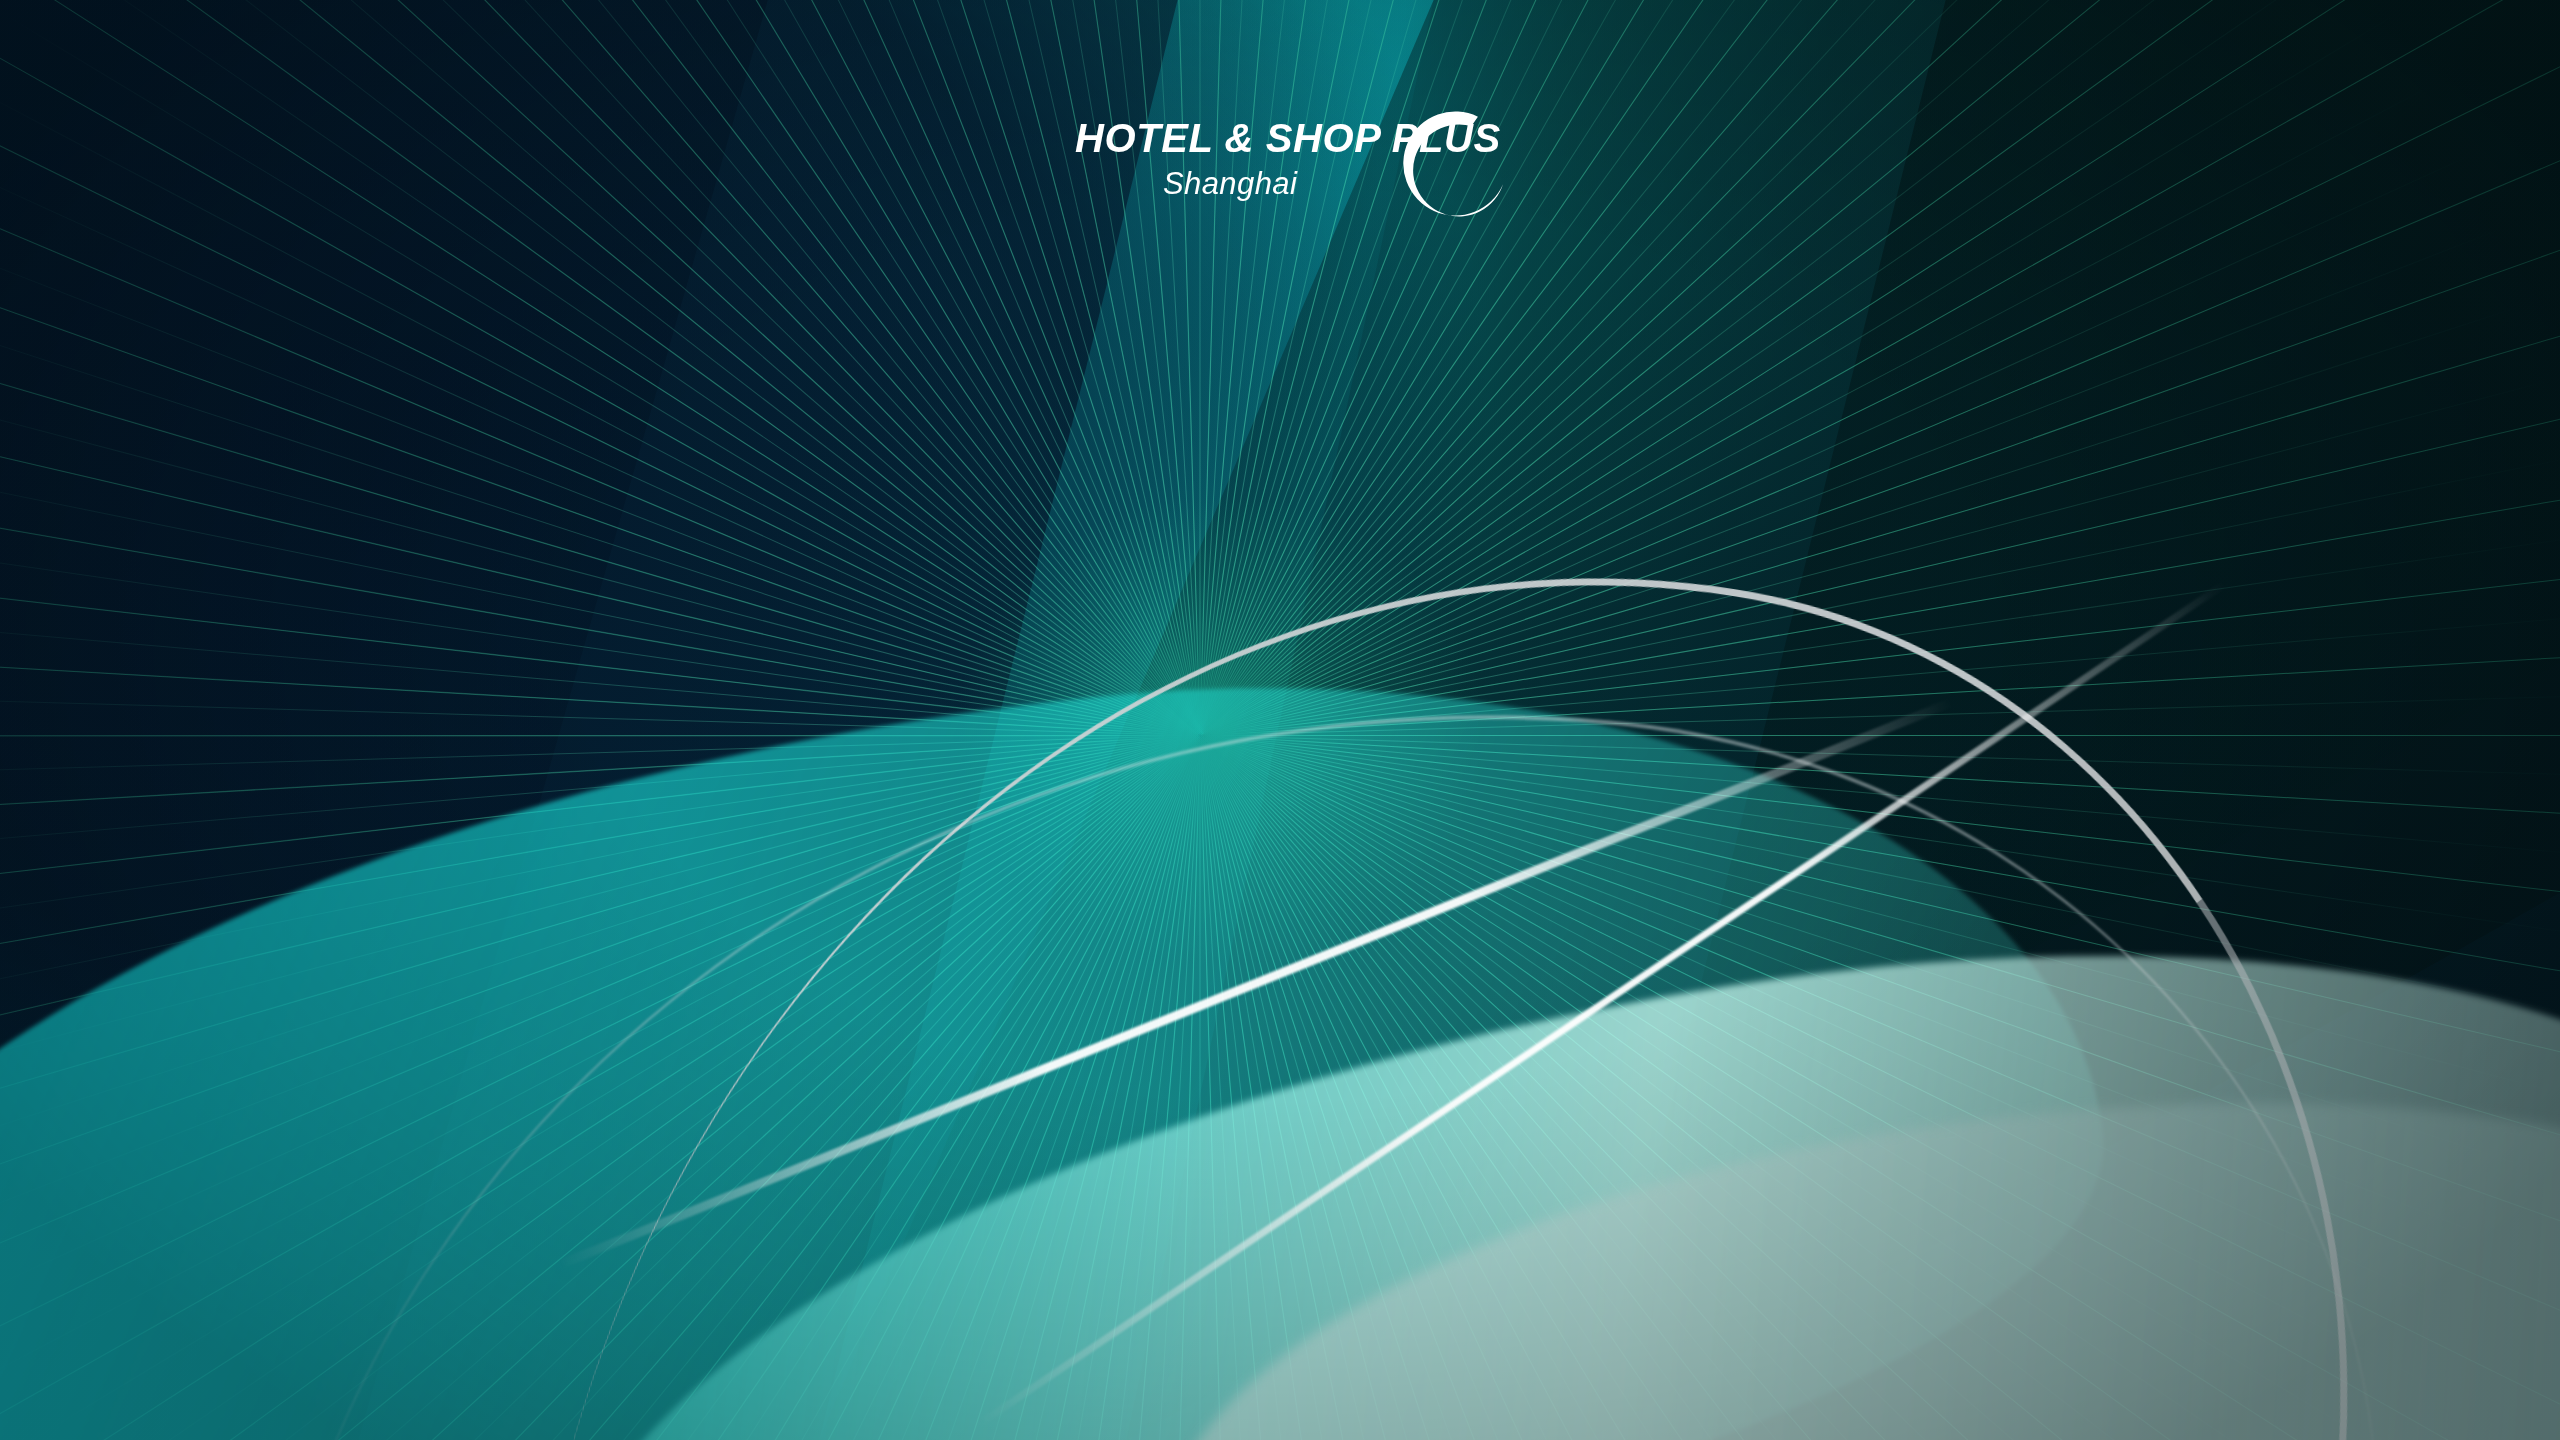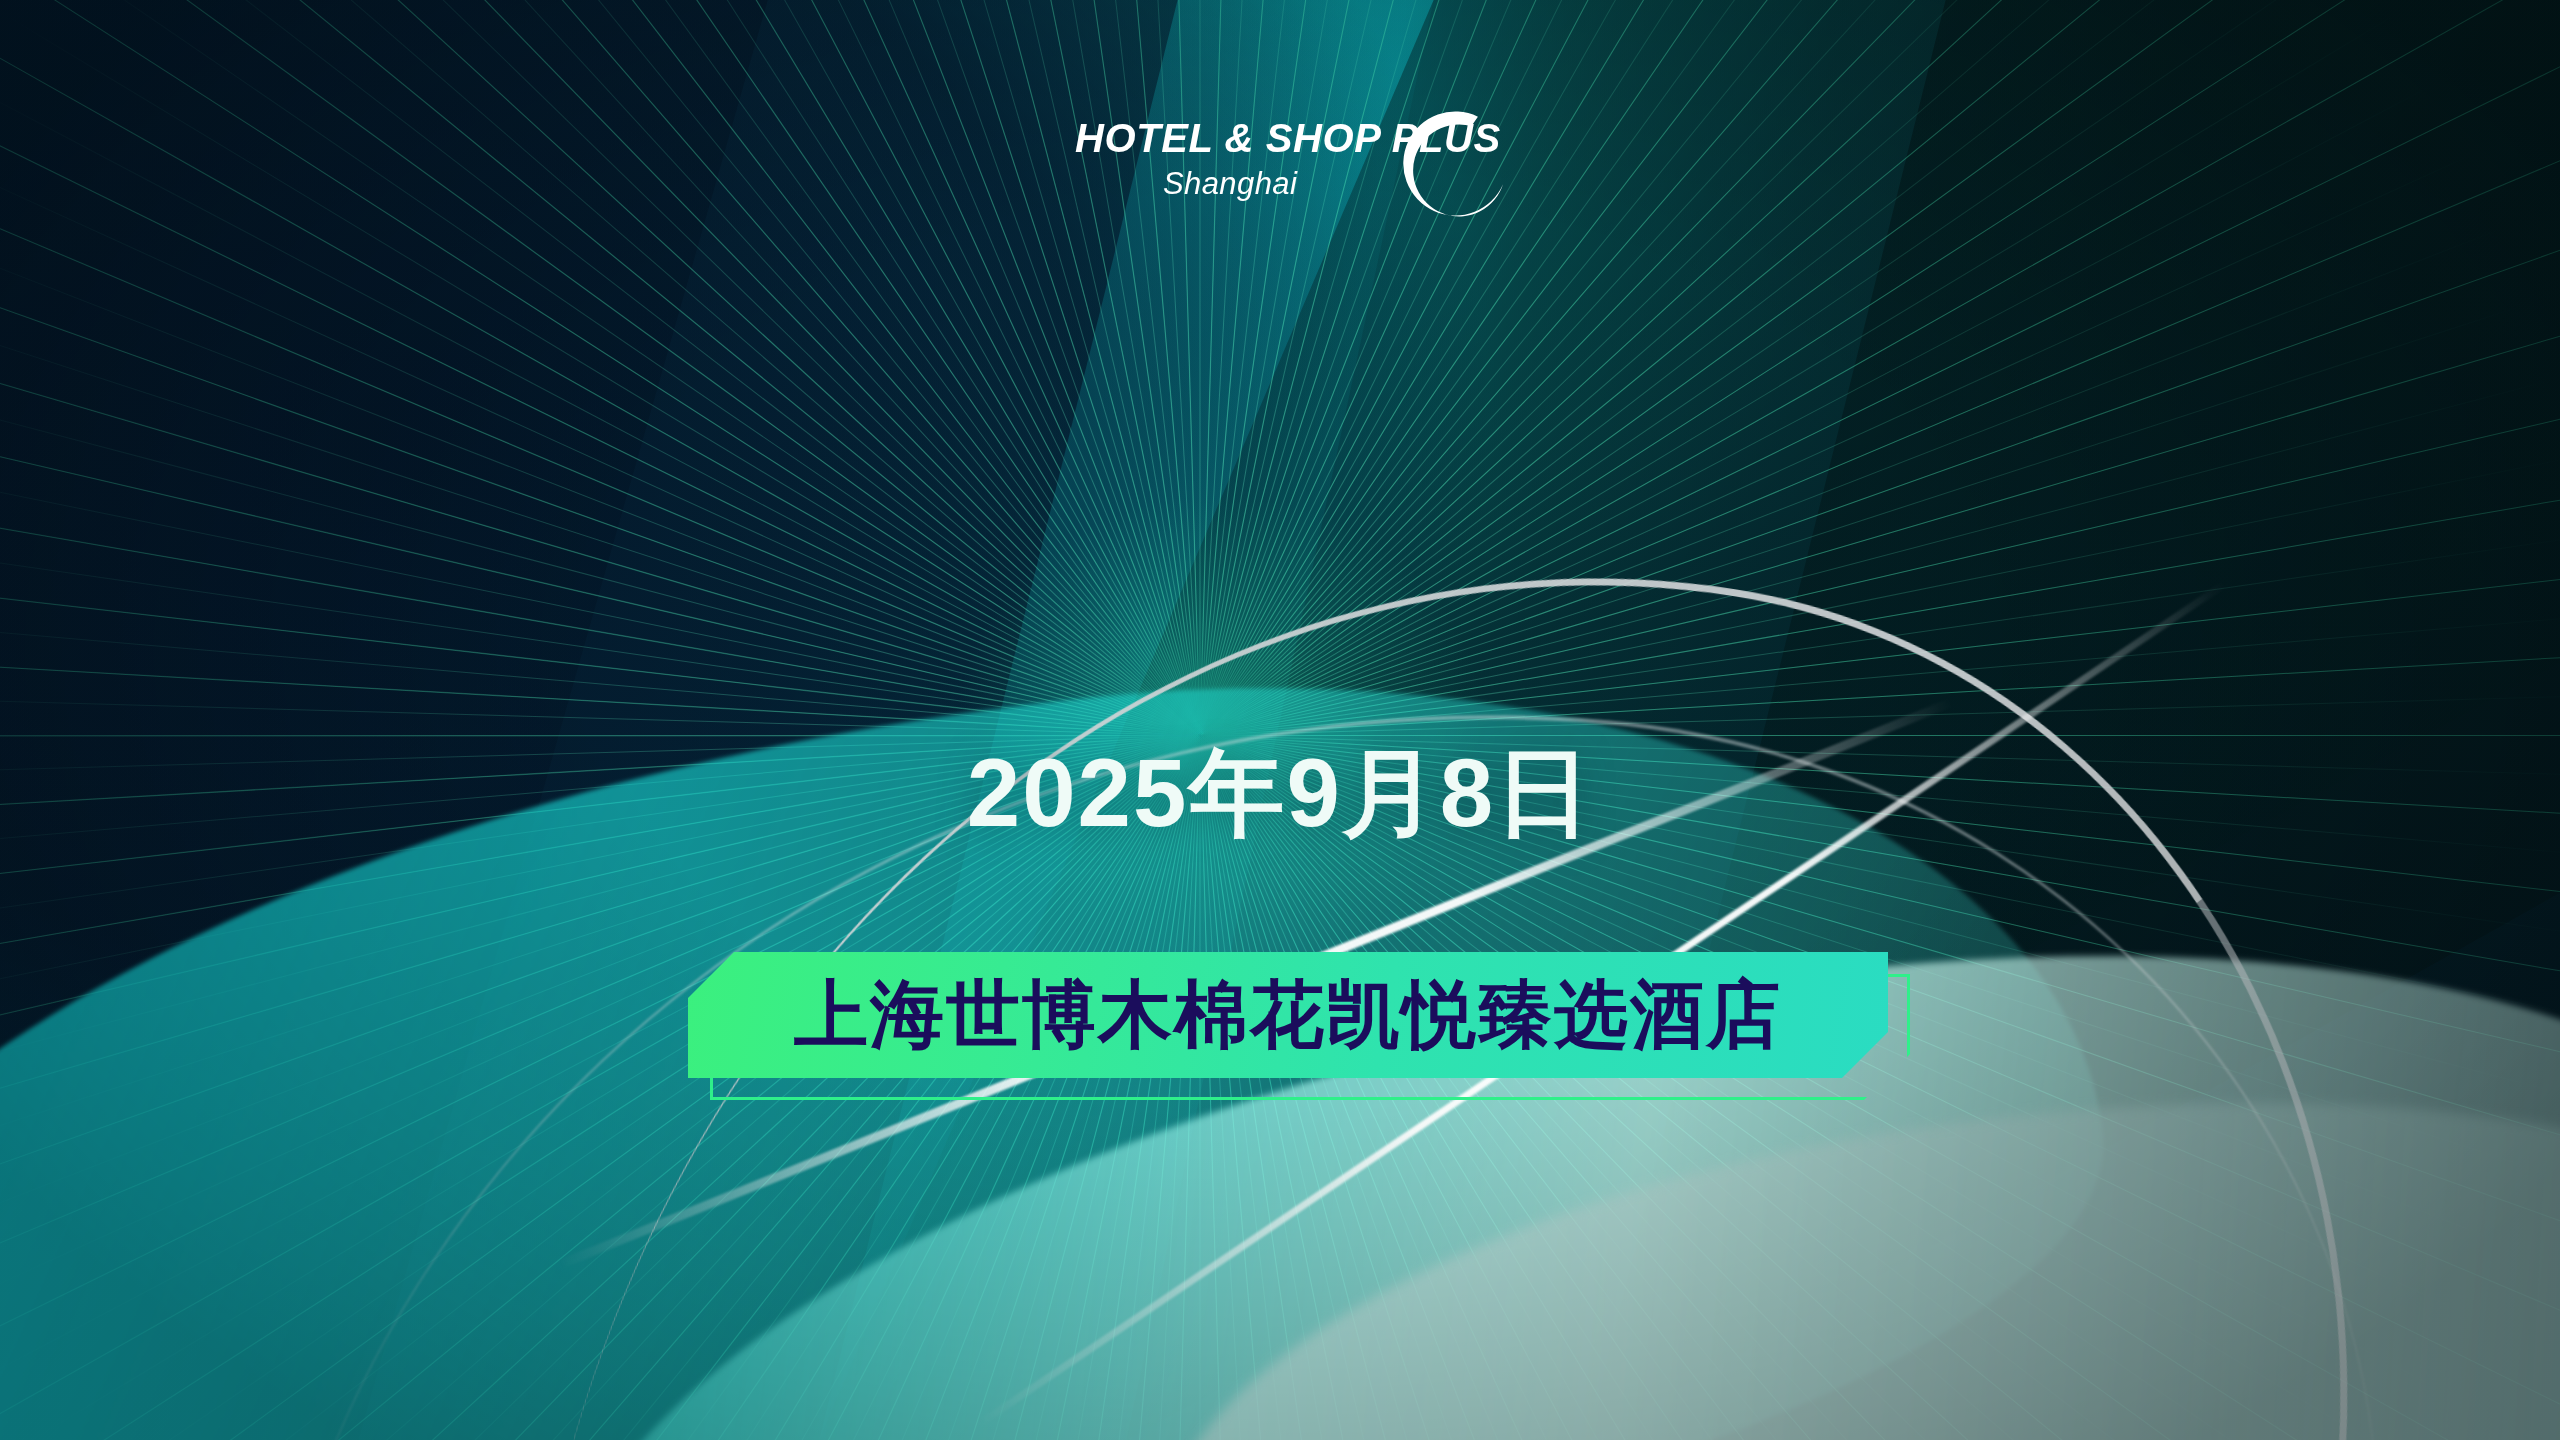--- a/index.html
+++ b/index.html
@@ -711,23 +711,16 @@
       <div class="logo-text">
         <span class="logo-main">HOTEL &amp; SHOP PLUS</span>
         <span class="logo-sub">Shanghai</span>
       </div>
       <svg class="logo-mark" viewBox="0 0 118 118">
         <path d="M96,16 A52,52 0 1 0 99,88 A46,46 0 1 1 87,23 Z" fill="#ffffff" transform="rotate(-18 59 59)"></path>
       </svg>
     </div>
 
 
-    <div class="date">2025年9月8日</div>
-
-    <div class="venue-wrap">
-      <div class="venue-outline"></div>
-      <div class="venue-bar">
-        <span class="venue-text">上海世博木棉花凯悦臻选酒店</span>
-      </div>
-    </div>
+
 
   </div>
 </div>
 
 </body></html>

